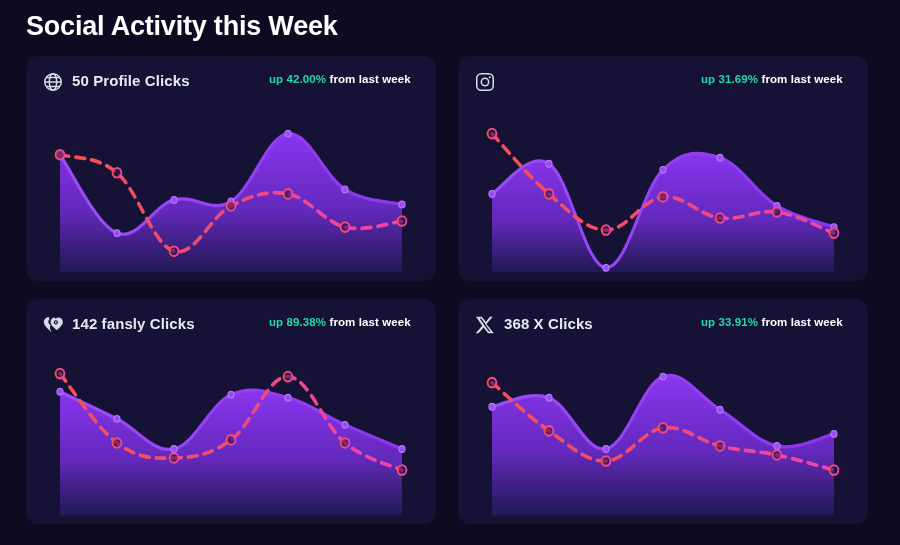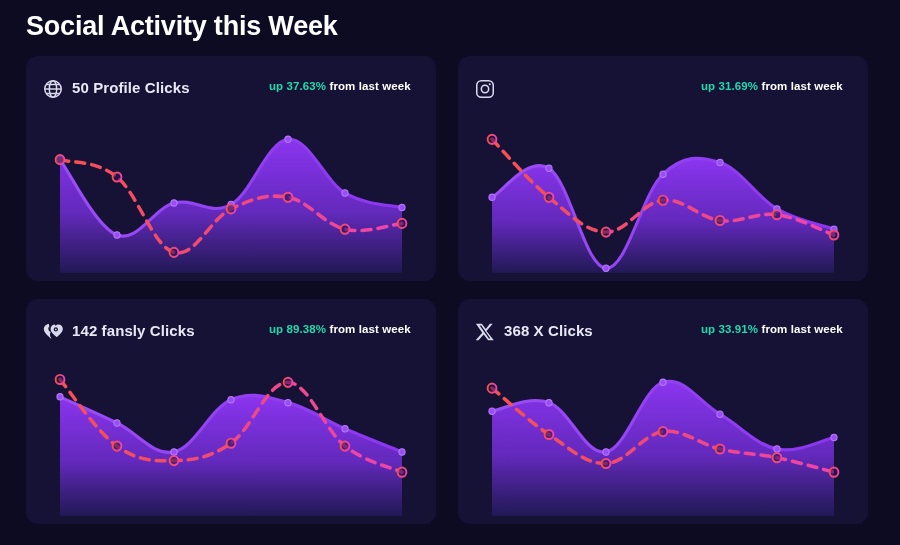--- a/index.html
+++ b/index.html
@@ -35,21 +35,20 @@
     flex-direction:column;
   }
 
   .card-head {
     position:relative;
     display:flex;
     align-items:flex-start;
     padding:14px 16px 0 16px;
     min-height:46px;
     flex:0 0 auto;
-    margin-top:7px;
   }
   .head-left {
     display:flex; align-items:flex-start; gap:8px;
     max-width:235px;
   }
   .head-icon {
     flex:0 0 auto;
     width:22px; height:22px;
     color:#d8d9ea;
     margin-top:1px;
@@ -93,21 +92,21 @@
               <svg viewBox="0 0 24 24" fill="none" stroke="currentColor" stroke-width="1.6">
                 <circle cx="12" cy="12" r="9"></circle>
                 <ellipse cx="12" cy="12" rx="4" ry="9"></ellipse>
                 <line x1="3" y1="12" x2="21" y2="12"></line>
                 <line x1="4.5" y1="7" x2="19.5" y2="7"></line>
                 <line x1="4.5" y1="17" x2="19.5" y2="17"></line>
               </svg>
             </span>
             <span class="head-title">50 Profile Clicks</span>
           </div>
-          <div class="head-right"><span class="delta-up">up 37.63%</span><span class="delta-rest"> from last week</span></div>
+          <div class="head-right"><span class="delta-up">up 42.00%</span><span class="delta-rest"> from last week</span></div>
         </div>
         <div class="chart-wrap">
           <svg viewBox="0 0 410 165" preserveAspectRatio="none">
             <defs>
               <linearGradient id="gfill0" x1="0" y1="0" x2="0" y2="1">
                 <stop offset="0%" stop-color="#8b35f0" stop-opacity="1"></stop>
                 <stop offset="55%" stop-color="#6a2bc8" stop-opacity="0.92"></stop>
                 <stop offset="100%" stop-color="#241a5c" stop-opacity="0.85"></stop>
               </linearGradient>
               <linearGradient id="gstroke0" x1="0" y1="0" x2="1" y2="0">

